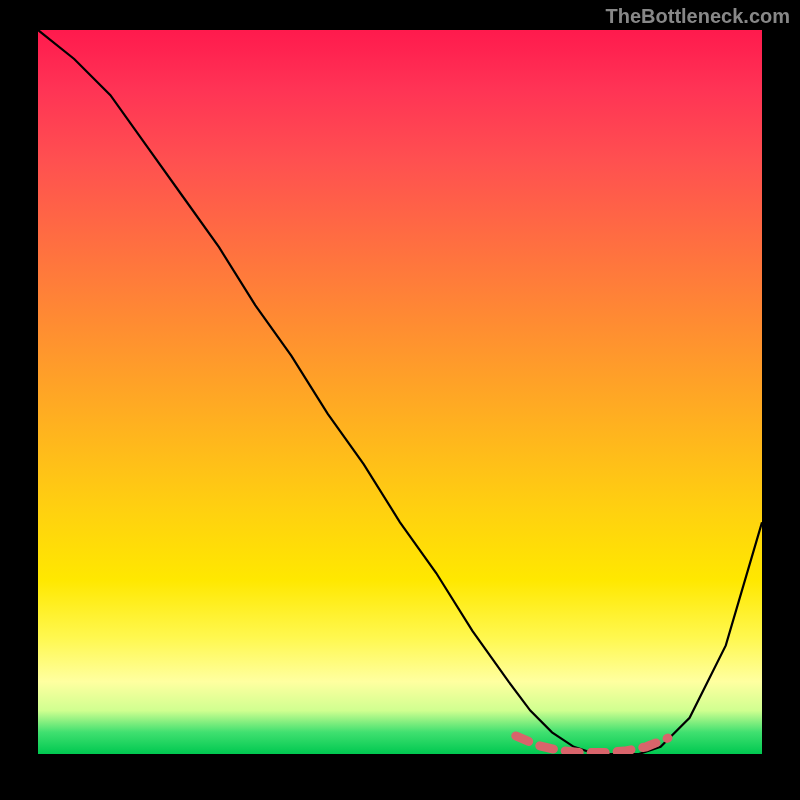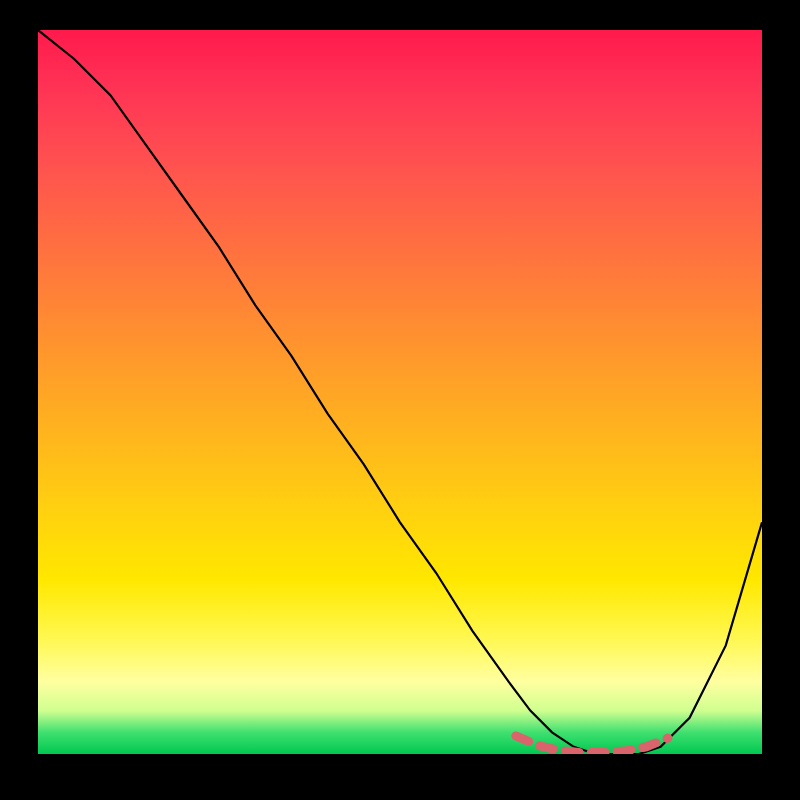--- a/index.html
+++ b/index.html
@@ -61,20 +61,21 @@
     top: 0;
     width: 100%;
     height: 100%;
     z-index: 5;
   }
 </style>
 </head>
 <body>
 
 <div class="container">
+  <div class="watermark">TheBottleneck.com</div>
 
   <div class="plot-area">
     <div class="gradient-bg"></div>
     <svg class="curve" viewBox="0 0 724 724" preserveAspectRatio="none">
       <path id="main-curve" fill="none" stroke="#000" stroke-width="2.2" d="M0.0 0.0 L36.2 29.0 L72.4 65.2 L108.6 115.8 L144.8 166.5 L181.0 217.2 L217.2 275.1 L253.4 325.8 L289.6 383.7 L325.8 434.4 L362.0 492.3 L398.2 543.0 L434.4 600.9 L470.6 651.6 L492.3 680.6 L514.0 702.3 L535.8 716.8 L557.5 724.0 L579.2 724.0 L600.9 724.0 L622.6 716.8 L651.6 687.8 L687.8 615.4 L724.0 492.3 "></path>
       <path id="highlight-curve" fill="none" stroke="#d9646b" stroke-width="9" stroke-linecap="round" stroke-dasharray="14 12" d="M477.8 705.9 L499.6 715.3 L521.3 720.4 L543.0 722.6 L564.7 722.6 L586.4 721.1 L608.2 716.8 L629.9 708.1 "></path>
     </svg>
   </div>
 </div>
 

